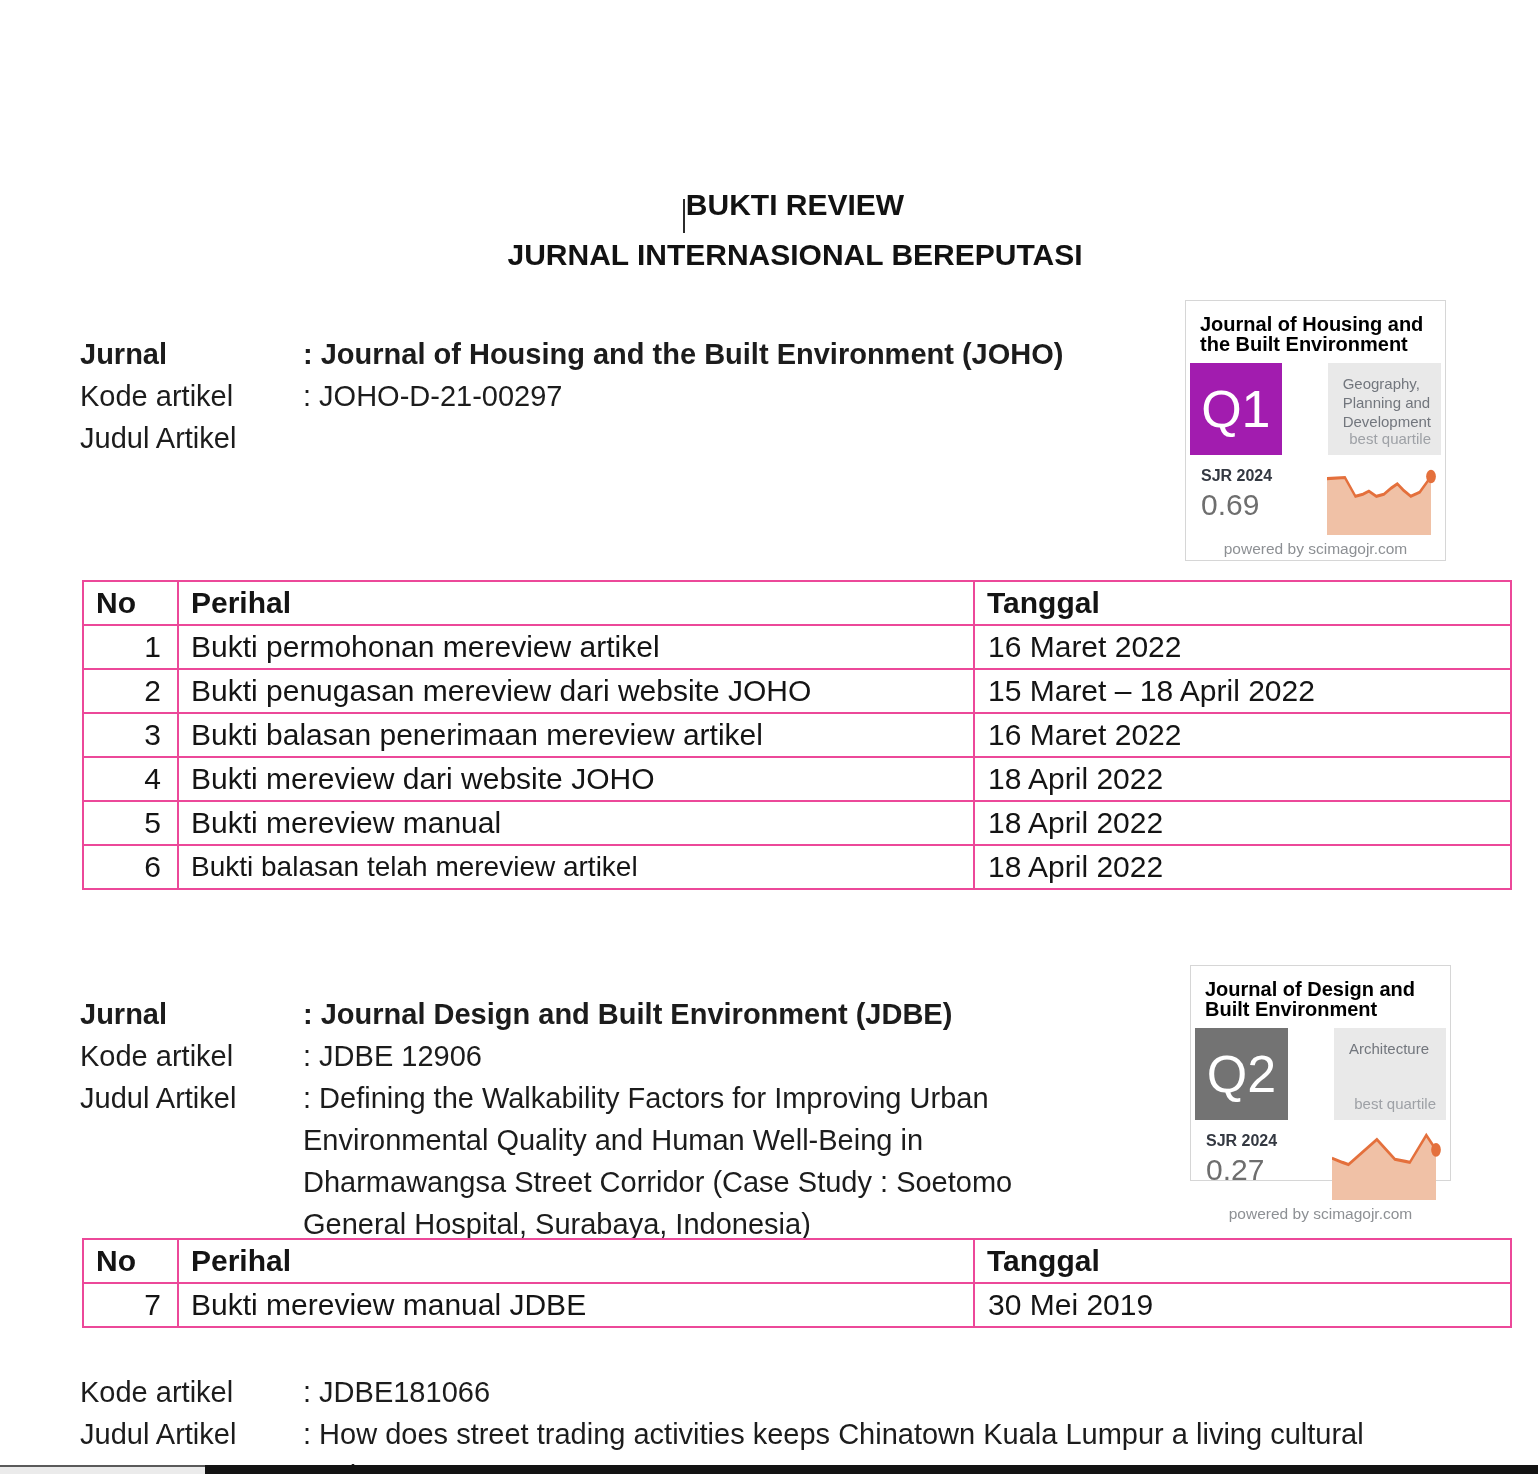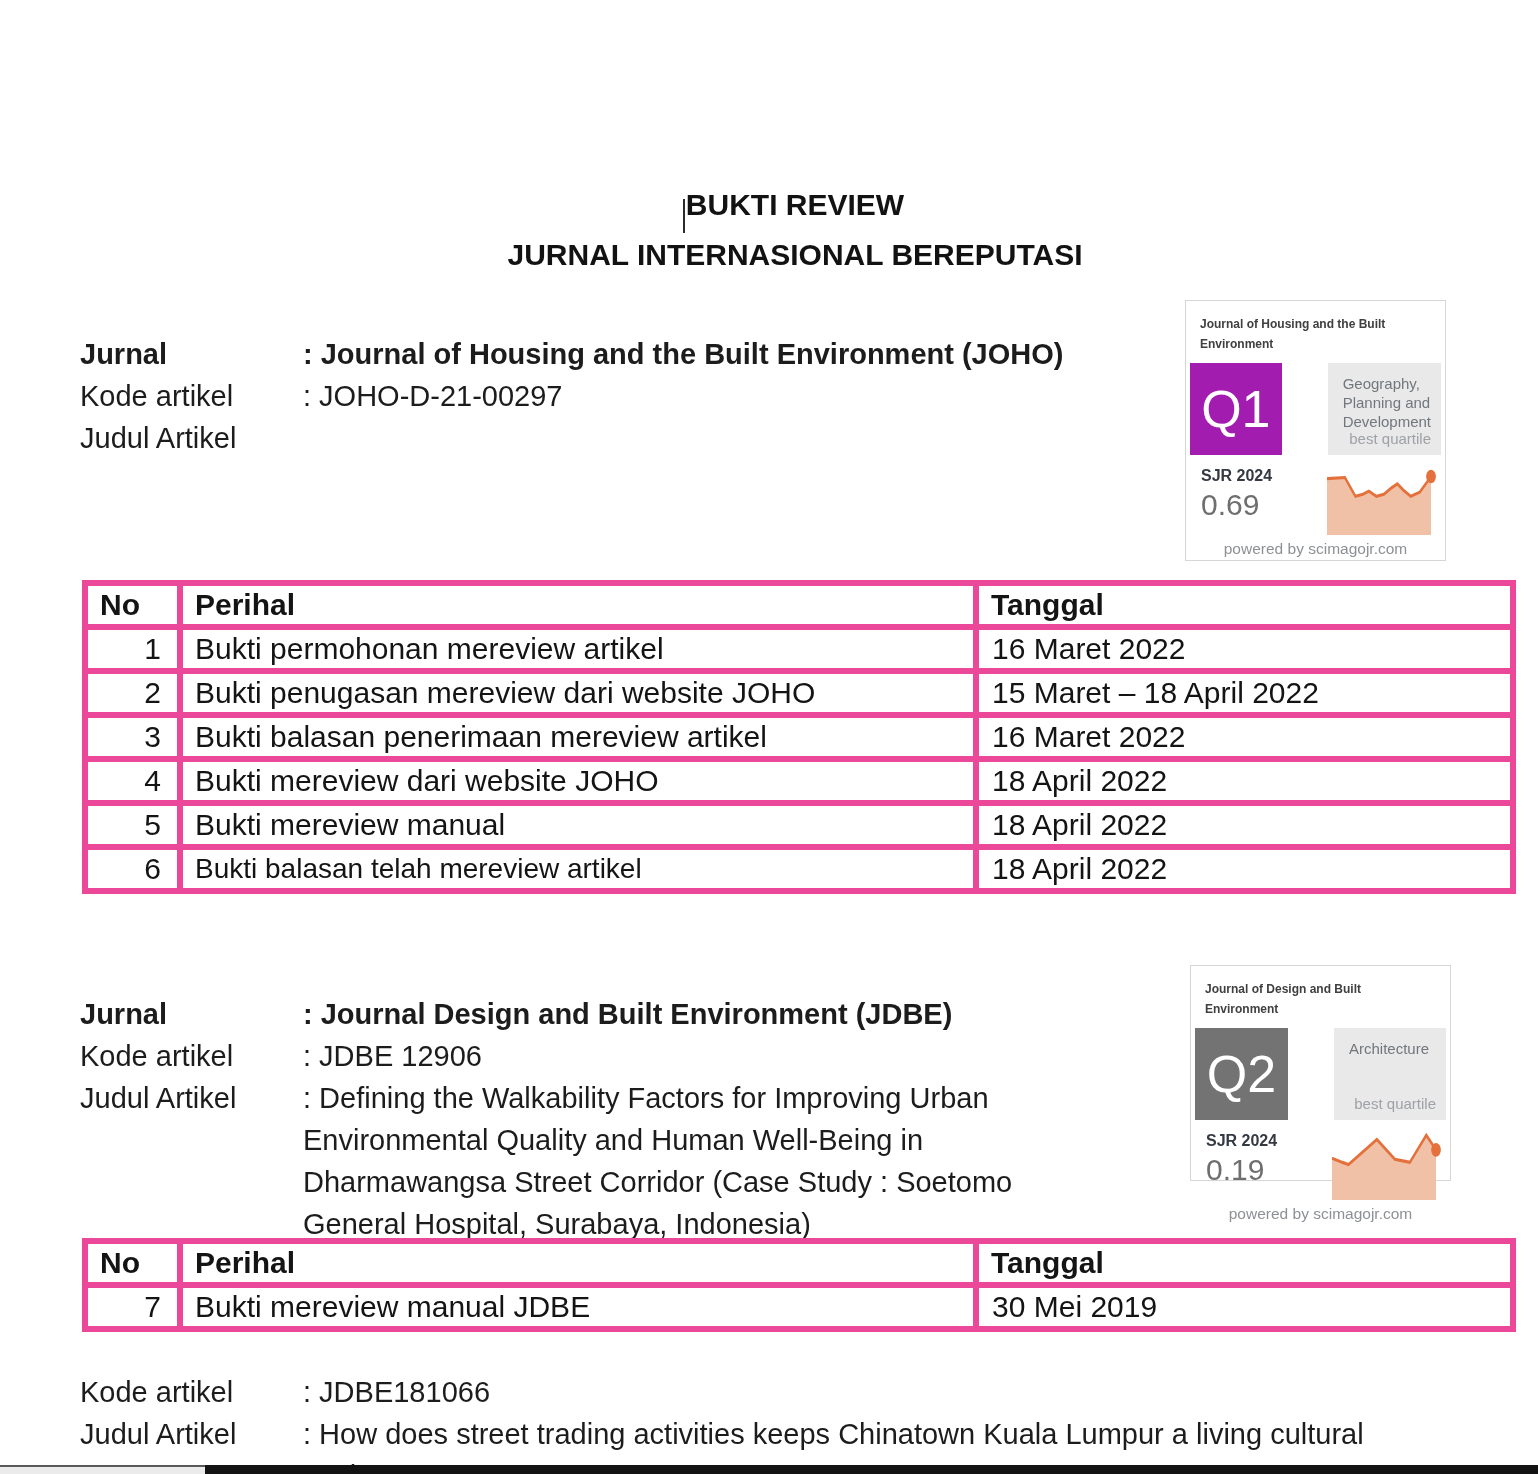--- a/index.html
+++ b/index.html
@@ -28,22 +28,22 @@
   .info3 { left:80px; top:1371px; width:1450px; }
 
   
   .badge {
     position:absolute; width:261px; background:#ffffff;
     border:1px solid #d6d6d6;
   }
   .badge1 { left:1185px; top:300px; height:261px; }
   .badge2 { left:1190px; top:965px; height:216px; }
   .badge-title {
-    margin:13px 14px 0 14px; font-size:12px; font-weight:700;
-    color:#404040; line-height:20px;
+    margin:13px 14px 0 14px; font-size:20px; font-weight:700;
+    color:#000000; line-height:20px;
   }
   .badge-band { display:flex; margin:9px 4px 0 4px; height:92px; }
   .q-box {
     width:93px; display:flex; align-items:center; justify-content:center;
     color:#ffffff; font-size:52px; font-weight:300;
   }
   .q-green { background:#a21caf; }
   .q-yellow { background:#737373; }
   .band-right {
     flex:1; background:#e9e9e9; position:relative;
@@ -58,21 +58,21 @@
   .spark svg { display:block; width:100%; height:100%; }
   .powered { text-align:center; font-size:15.5px; color:#8d9094; margin-top:5px; white-space:nowrap; }
 
   
   .tbl {
     position:absolute; border-collapse:collapse; table-layout:fixed;
     width:1428px; font-size:30px; color:#141414; background:#ffffff;
   }
   .tbl1 { left:82px; top:580px; }
   .tbl2 { left:82px; top:1238px; }
-  .tbl th, .tbl td { border:6px solid #ec4899; height:44px; vertical-align:middle;margin-top:23px; }
+  .tbl th, .tbl td { border:2px solid #ec4899; height:44px; vertical-align:middle;margin-top:23px; }
   .tbl th { font-weight:700; text-align:left; padding-left:12px; }
   .tbl td.c-no { text-align:right; padding-right:16px; }
   .tbl td.c-perihal { padding-left:12px; }
   .tbl td.c-tanggal { padding-left:13px; }
   .col-no { width:95px; }
   .col-perihal { width:796px; }
   .col-tanggal { width:537px; }
   tr.small-text td.c-perihal { font-size:28px; }
 
   
@@ -191,21 +191,21 @@
     <div class="badge-band">
       <div class="q-box q-yellow">Q2</div>
       <div class="band-right">
         <div>Architecture</div>
         <div class="best-q">best quartile</div>
       </div>
     </div>
     <div class="sjr-row">
       <div class="sjr-left">
         <div class="sjr-label">SJR 2024</div>
-        <div class="sjr-value">0.19</div>
+        <div class="sjr-value">0.27</div>
       </div>
       <div class="spark">
         <svg viewBox="0 0 147 67" preserveAspectRatio="none">
           <path d="M0,27 L14,31 L22,33 L60,9 L84,28 L98,30 L104,31 L126,5 L139,19 L139,67 L0,67 Z" fill="#f0c1a6"></path>
           <polyline points="0,27 14,31 22,33 60,9 84,28 98,30 104,31 126,5 139,19" fill="none" stroke="#e4703c" stroke-width="3"></polyline>
           <circle cx="139" cy="19" r="6.5" fill="#e4703c"></circle>
         </svg>
       </div>
     </div>
     <div class="powered">powered by scimagojr.com</div>

